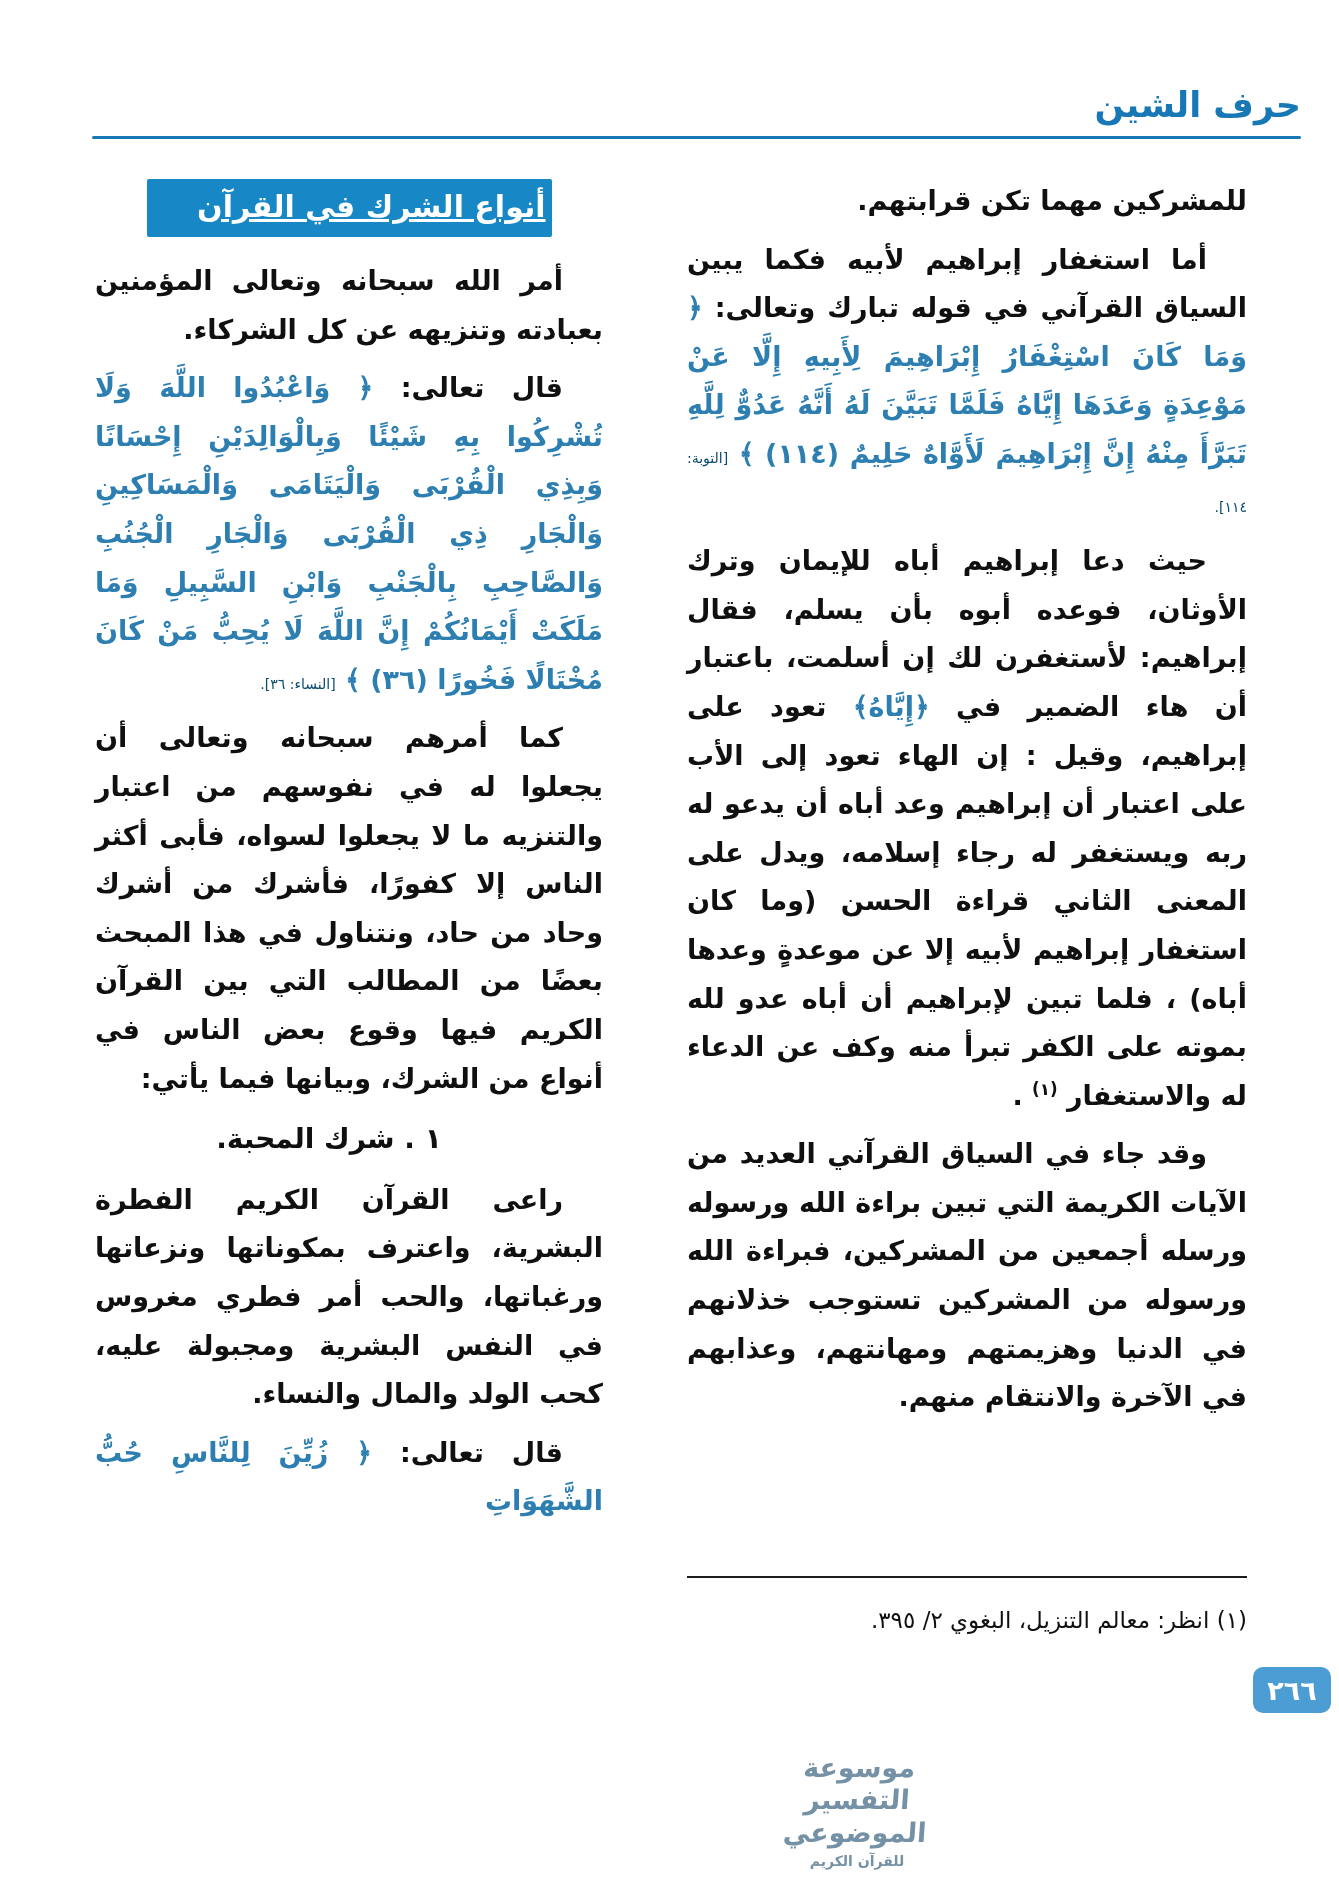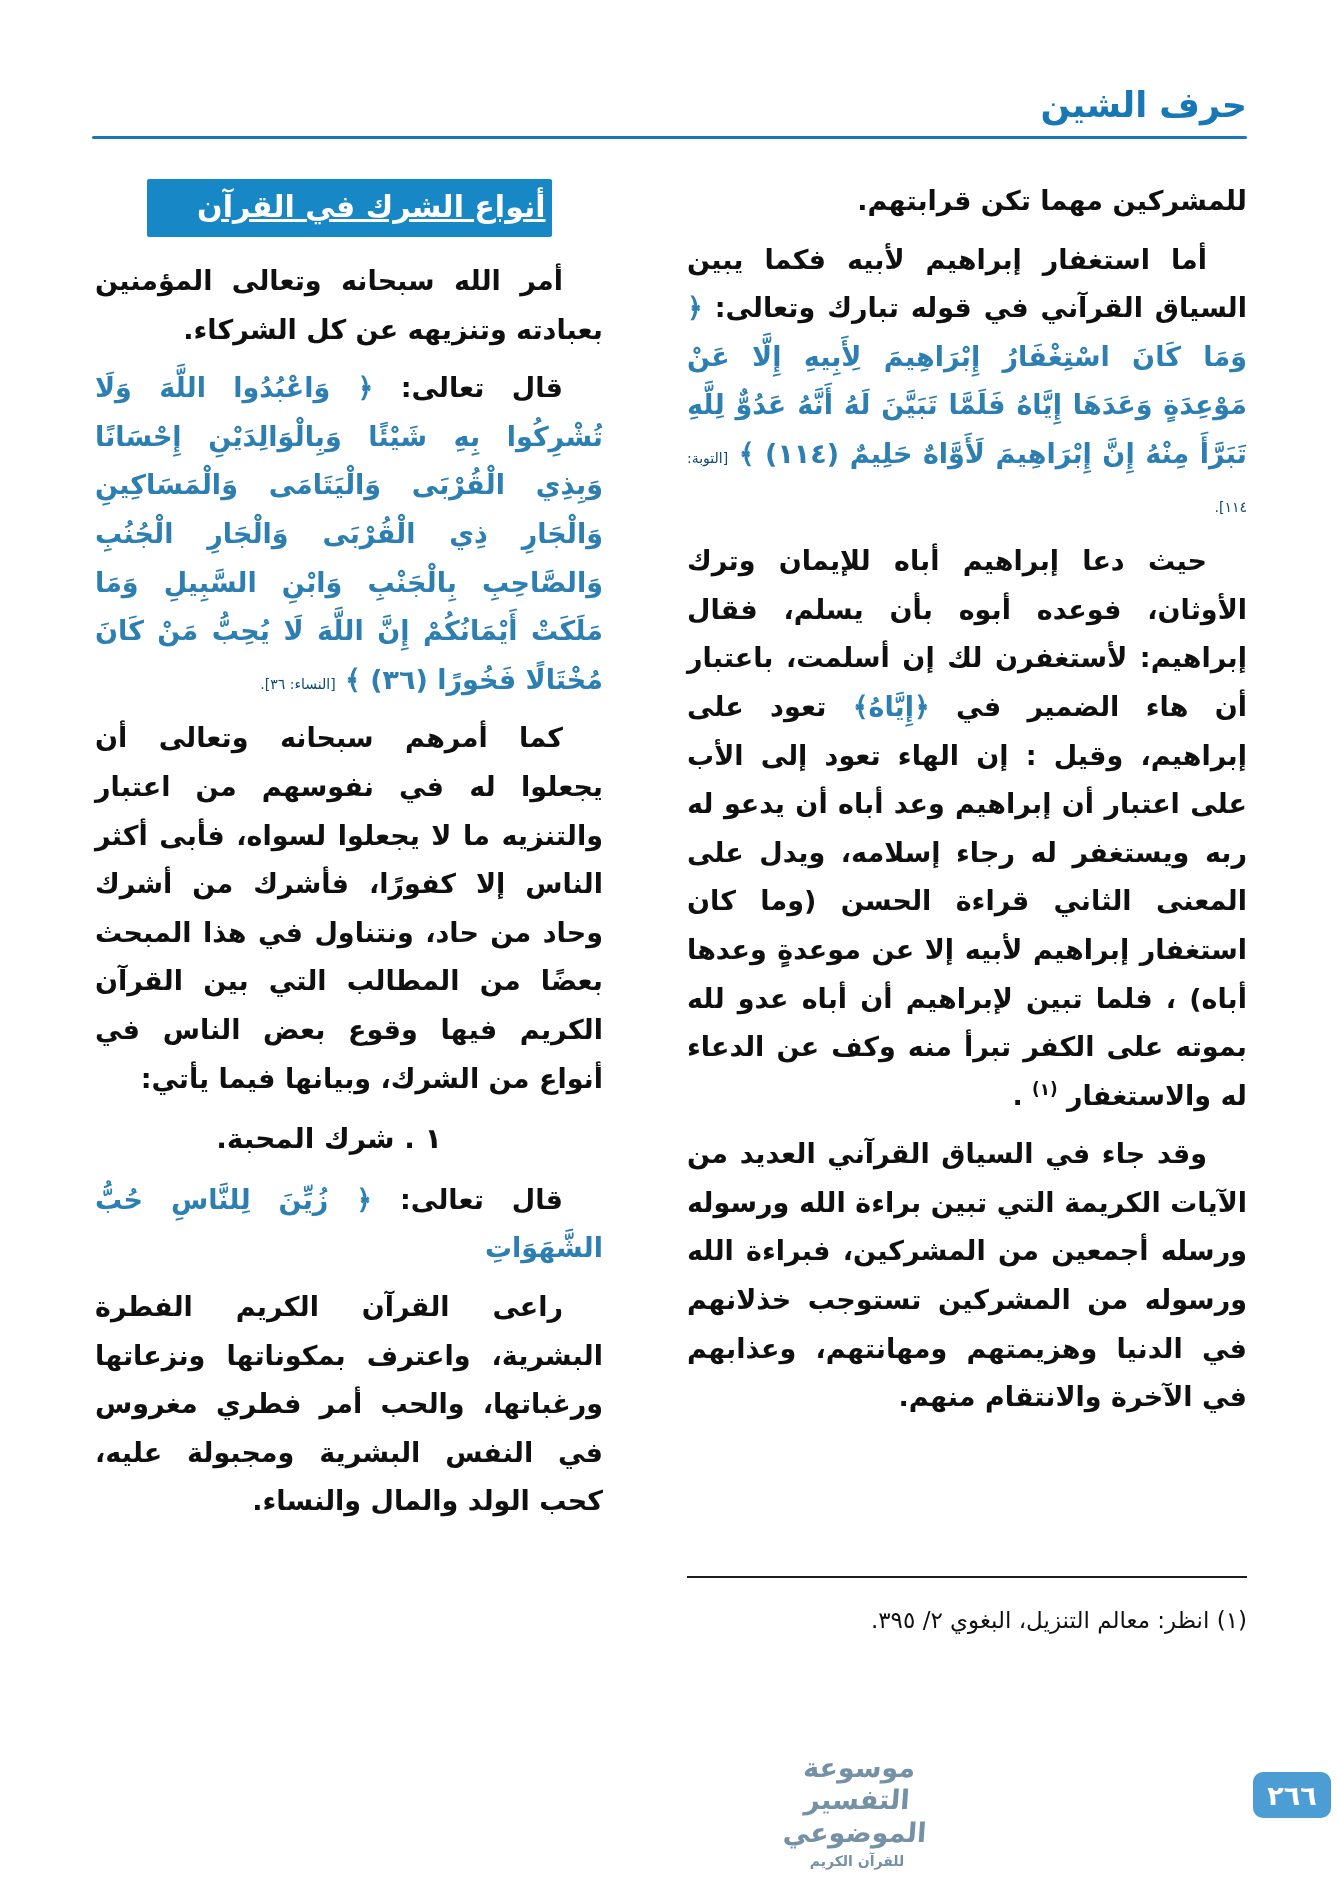--- a/index.html
+++ b/index.html
@@ -8,21 +8,21 @@
     width:1339px; height:1890px;
     background:#ffffff;
     font-family:"DejaVu Sans", sans-serif;
     direction:rtl;
     color:#101010;
     overflow:hidden;
     margin:0 auto;
   }
 
   
-  .page-header { padding:84px 92px 0 92px; }
+  .page-header { padding:84px 38px 0 92px; }
   .chapter-title {
     margin:0; font-size:35px; font-weight:bold;
     color:#1878b6; text-align:right; line-height:1.2;
   }
   .header-rule { margin-top:10px; height:3px; background:#1878b6; border-radius:2px; }
 
   
   .columns {
     display:flex; gap:48px;
     padding:38px 92px 0 95px;
@@ -71,21 +71,21 @@
 
   
   .logo {
     position:absolute; top:1752px; right:372px; width:220px;
     text-align:center; color:#7491a5;
   }
   .logo-line1 { font-size:27px; font-weight:bold; line-height:1.2; transform:skewX(-4deg); }
   .logo-line2 { font-size:14px; font-weight:bold; margin-top:4px; }
 
   .page-tab {
-    position:absolute; top:1772px; right:8px;
+    position:absolute; top:1667px; right:8px;
     width:78px; height:46px;
     background:#4b9dd4; color:#ffffff;
     border-radius:10px;
     display:flex; align-items:center; justify-content:center;
     font-size:27px; font-weight:bold;
   }
 </style>
 </head>
 <body>
 
@@ -133,26 +133,26 @@
         <span>قال تعالى: </span>
         <span class="quran">﴿ وَاعْبُدُوا اللَّهَ وَلَا تُشْرِكُوا بِهِ شَيْئًا وَبِالْوَالِدَيْنِ إِحْسَانًا وَبِذِي الْقُرْبَى وَالْيَتَامَى وَالْمَسَاكِينِ وَالْجَارِ ذِي الْقُرْبَى وَالْجَارِ الْجُنُبِ وَالصَّاحِبِ بِالْجَنْبِ وَابْنِ السَّبِيلِ وَمَا مَلَكَتْ أَيْمَانُكُمْ إِنَّ اللَّهَ لَا يُحِبُّ مَنْ كَانَ مُخْتَالًا فَخُورًا (٣٦) ﴾</span>
         <span class="cite"> [النساء: ٣٦].</span>
       </p>
 
       <p class="body indent">كما أمرهم سبحانه وتعالى أن يجعلوا له في نفوسهم من اعتبار والتنزيه ما لا يجعلوا لسواه، فأبى أكثر الناس إلا كفورًا، فأشرك من أشرك وحاد من حاد، ونتناول في هذا المبحث بعضًا من المطالب التي بين القرآن الكريم فيها وقوع بعض الناس في أنواع من الشرك، وبيانها فيما يأتي:</p>
 
 
       <p class="list-item">١ . شرك المحبة.</p>
 
+      <p class="body indent">راعى القرآن الكريم الفطرة البشرية، واعترف بمكوناتها ونزعاتها ورغباتها، والحب أمر فطري مغروس في النفس البشرية ومجبولة عليه، كحب الولد والمال والنساء.</p>
+
       <p class="body indent">
         <span>قال تعالى: </span>
         <span class="quran">﴿ زُيِّنَ لِلنَّاسِ حُبُّ الشَّهَوَاتِ</span>
       </p>
-
-      <p class="body indent">راعى القرآن الكريم الفطرة البشرية، واعترف بمكوناتها ونزعاتها ورغباتها، والحب أمر فطري مغروس في النفس البشرية ومجبولة عليه، كحب الولد والمال والنساء.</p>
     </section>
 
   </main>
 
   <div class="logo">
     <div class="logo-line1">موسوعة التفسير الموضوعي</div>
     <div class="logo-line2">للقرآن الكريم</div>
   </div>
 
   <div class="page-tab">٢٦٦</div>

